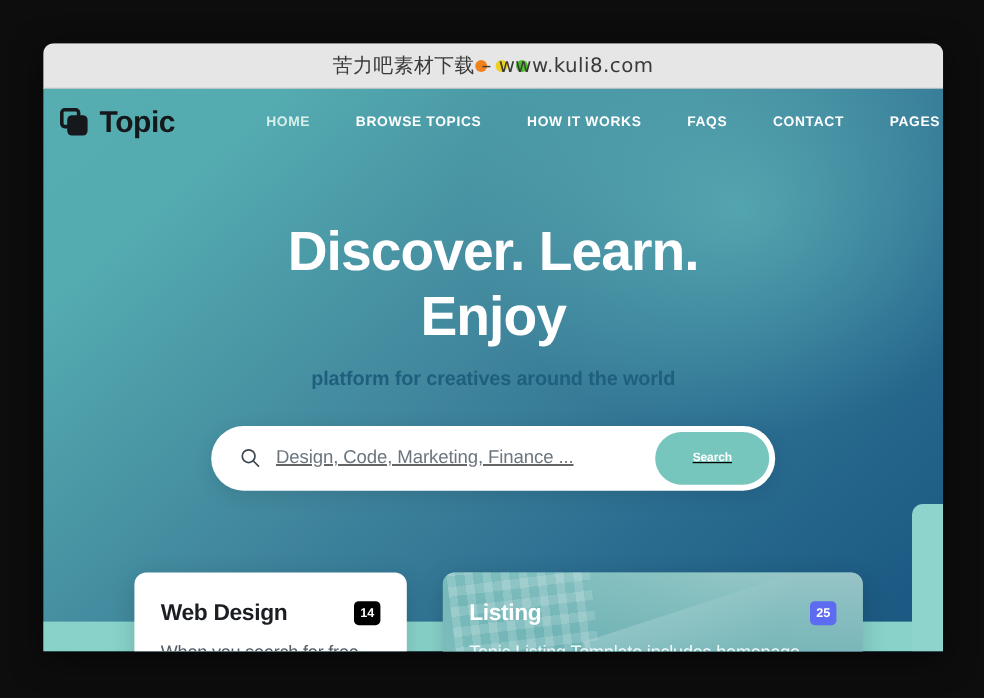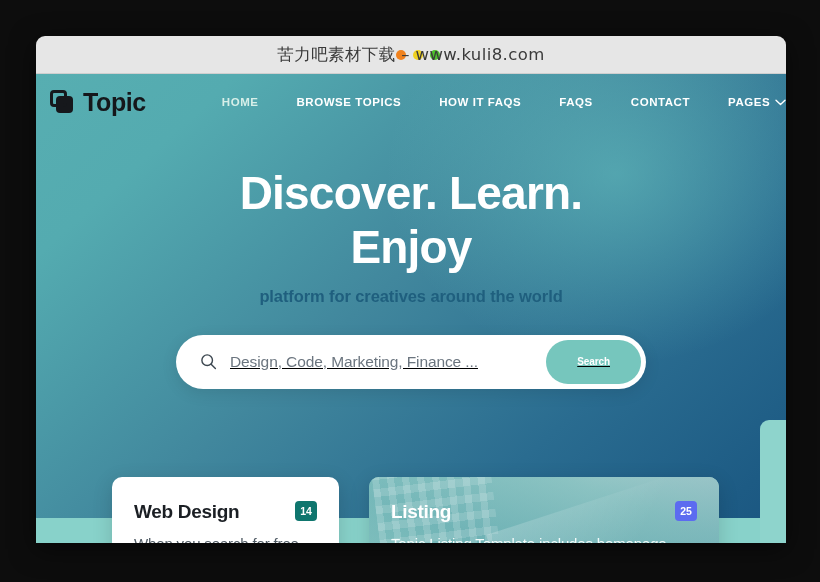--- a/index.html
+++ b/index.html
@@ -111,21 +111,21 @@
     background: #ffffff;
     display: flex; align-items: center; justify-content: center;
     flex: none;
   }
 
   
   #hero { position: relative; z-index: 4; text-align: center; padding-top: 36px; }
   #hero-title {
     font-size: 46px; font-weight: 700; color: #ffffff;
     line-height: 1.18; letter-spacing: -.8px;
-    max-width: 430px; margin: 0 auto;
+    max-width: 430px; margin: 16px auto;
   }
   #hero-subtitle {
     margin-top: 12px;
     font-size: 16.5px; font-weight: 700; color: #1f5f7e;
     letter-spacing: -.1px;
   }
 
   
   #search-bar {
     position: relative; z-index: 4;
@@ -231,21 +231,21 @@
         <span id="logo-mark">
           <span class="sq-back"></span>
           <span class="sq-front"></span>
         </span>
         <span id="logo-text">Topic</span>
       </div>
 
       <div id="nav-links">
         <a class="nav-link active" href="#">HOME</a>
         <a class="nav-link" href="#">BROWSE TOPICS</a>
-        <a class="nav-link" href="#">HOW IT FAQS</a>
+        <a class="nav-link" href="#">HOW IT WORKS</a>
         <a class="nav-link" href="#">FAQS</a>
         <a class="nav-link" href="#">CONTACT</a>
         <a class="nav-link" href="#">
           <span>PAGES</span>
           <span class="chevron">
             <svg width="11" height="7" viewBox="0 0 11 7" fill="none" aria-hidden="true">
               <path d="M1 1.3 L5.5 5.6 L10 1.3" stroke="#ffffff" stroke-width="1.4" stroke-linecap="round" stroke-linejoin="round"></path>
             </svg>
           </span>
         </a>
@@ -279,21 +279,21 @@
       <input id="search-input" type="text" placeholder="Design, Code, Marketing, Finance ..." style="">
       <button id="search-button">Search</button>
     </div>
 
     <div id="cards">
 
       <div class="card" id="card-web-design">
         <div class="card-inner">
           <div class="card-head">
             <div class="card-title">Web Design</div>
-            <div class="card-badge" style="background:#0f766e">14</div>
+            <div class="card-badge" style="background:#000000">14</div>
           </div>
           <div class="card-desc">When you search for free CSS templates,</div>
         </div>
       </div>
 
       <div class="card" id="card-finance">
         <div class="photo-bg"></div>
         <div class="card-inner">
           <div class="card-head">
             <div class="card-title">Listing</div>

